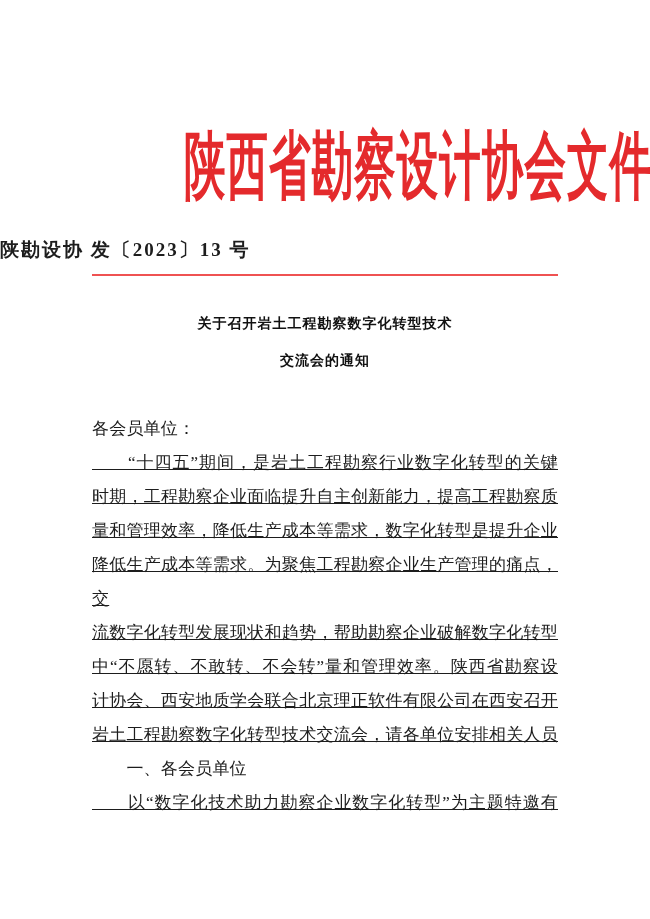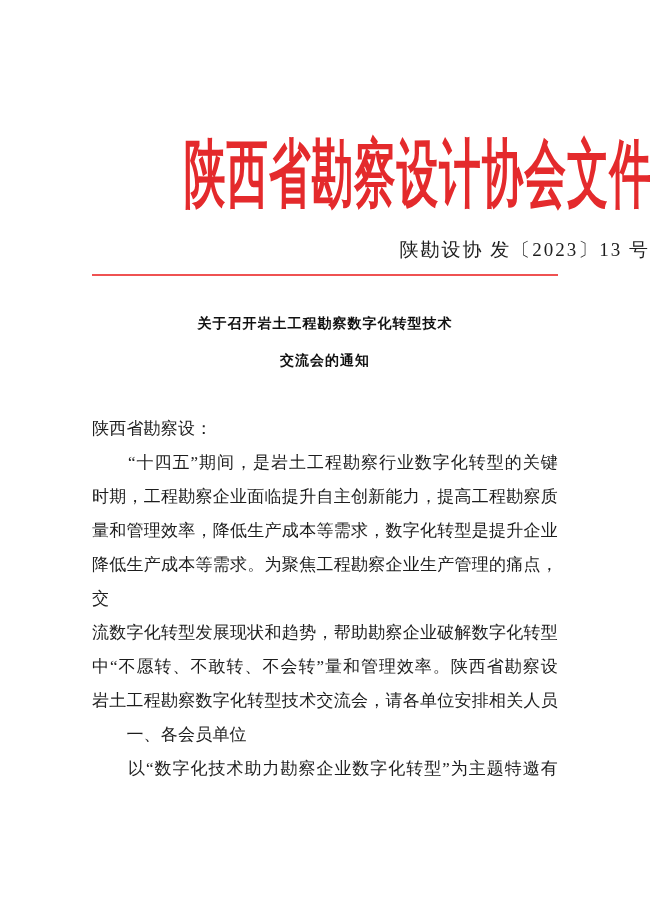--- a/index.html
+++ b/index.html
@@ -14,21 +14,21 @@
     width:650px;
     height:919px;
     background:#ffffff;
     overflow:hidden;
     font-family:"Liberation Serif","DejaVu Serif",serif;
     color:var(--ink);
   }
   
   .red-header{
     position:absolute;
-    top:132px;
+    top:124px;
     left:0;
     width:100%;
     height:84px;
     text-align:left;
     white-space:nowrap;
   }
   .red-header-text{
     display:inline-block;
     font-size:74px;
     line-height:84px;
@@ -38,24 +38,24 @@
     transform:scaleX(0.56);
     transform-origin:center center;
     font-family:"Liberation Serif","DejaVu Serif",serif;
   }
   
   .doc-number{
     position:absolute;
     top:237px;
     left:0;
     width:100%;
-    text-align:right;
+    text-align:left;
     font-size:19px;
     line-height:26px;
-    font-weight:normal;
+    font-weight:bold;
     letter-spacing:2px;
     color:var(--ink);
     font-family:"Liberation Serif","DejaVu Serif",serif;
   }
   
   .red-line{
     position:absolute;
     top:274px;
     left:92px;
     width:466px;
@@ -91,20 +91,21 @@
   .body-line{
     width:100%;
     white-space:nowrap;
     text-align:left;
   }
   .body-line.fill{
     white-space:normal;
     text-align:justify;
     text-align-last:justify;
     text-justify:inter-character;
+    text-decoration:underline;
   }
 </style>
 </head>
 <body>
 
 <div class="page">
 
   <div class="red-header">
     <span class="red-header-text">陕西省勘察设计协会文件</span>
   </div>
@@ -112,27 +113,28 @@
   <div class="doc-number">陕勘设协 发〔2023〕13 号</div>
 
   <div class="red-line"></div>
 
   <div class="doc-title">
     <div>关于召开岩土工程勘察数字化转型技术</div>
     <div>交流会的通知</div>
   </div>
 
   <div class="doc-body">
-    <div class="body-line">陕西省勘察设：</div>
+    <div class="body-line">各会员单位：</div>
     <div id="body-lines">
         <div class="body-line fill">　　“十四五”期间，是岩土工程勘察行业数字化转型的关键</div>
         <div class="body-line fill">时期，工程勘察企业面临提升自主创新能力，提高工程勘察质</div>
         <div class="body-line fill">量和管理效率，降低生产成本等需求，数字化转型是提升企业</div>
         <div class="body-line fill">降低生产成本等需求。为聚焦工程勘察企业生产管理的痛点，交</div>
         <div class="body-line fill">流数字化转型发展现状和趋势，帮助勘察企业破解数字化转型</div>
         <div class="body-line fill">中“不愿转、不敢转、不会转”量和管理效率。陕西省勘察设</div>
+        <div class="body-line fill">计协会、西安地质学会联合北京理正软件有限公司在西安召开</div>
         <div class="body-line fill">岩土工程勘察数字化转型技术交流会，请各单位安排相关人员</div>
         <div class="body-line">　　一、各会员单位</div>
         <div class="body-line fill">　　以“数字化技术助力勘察企业数字化转型”为主题特邀有</div>
       </div>
   </div>
 
 </div>
 
 </body></html>

